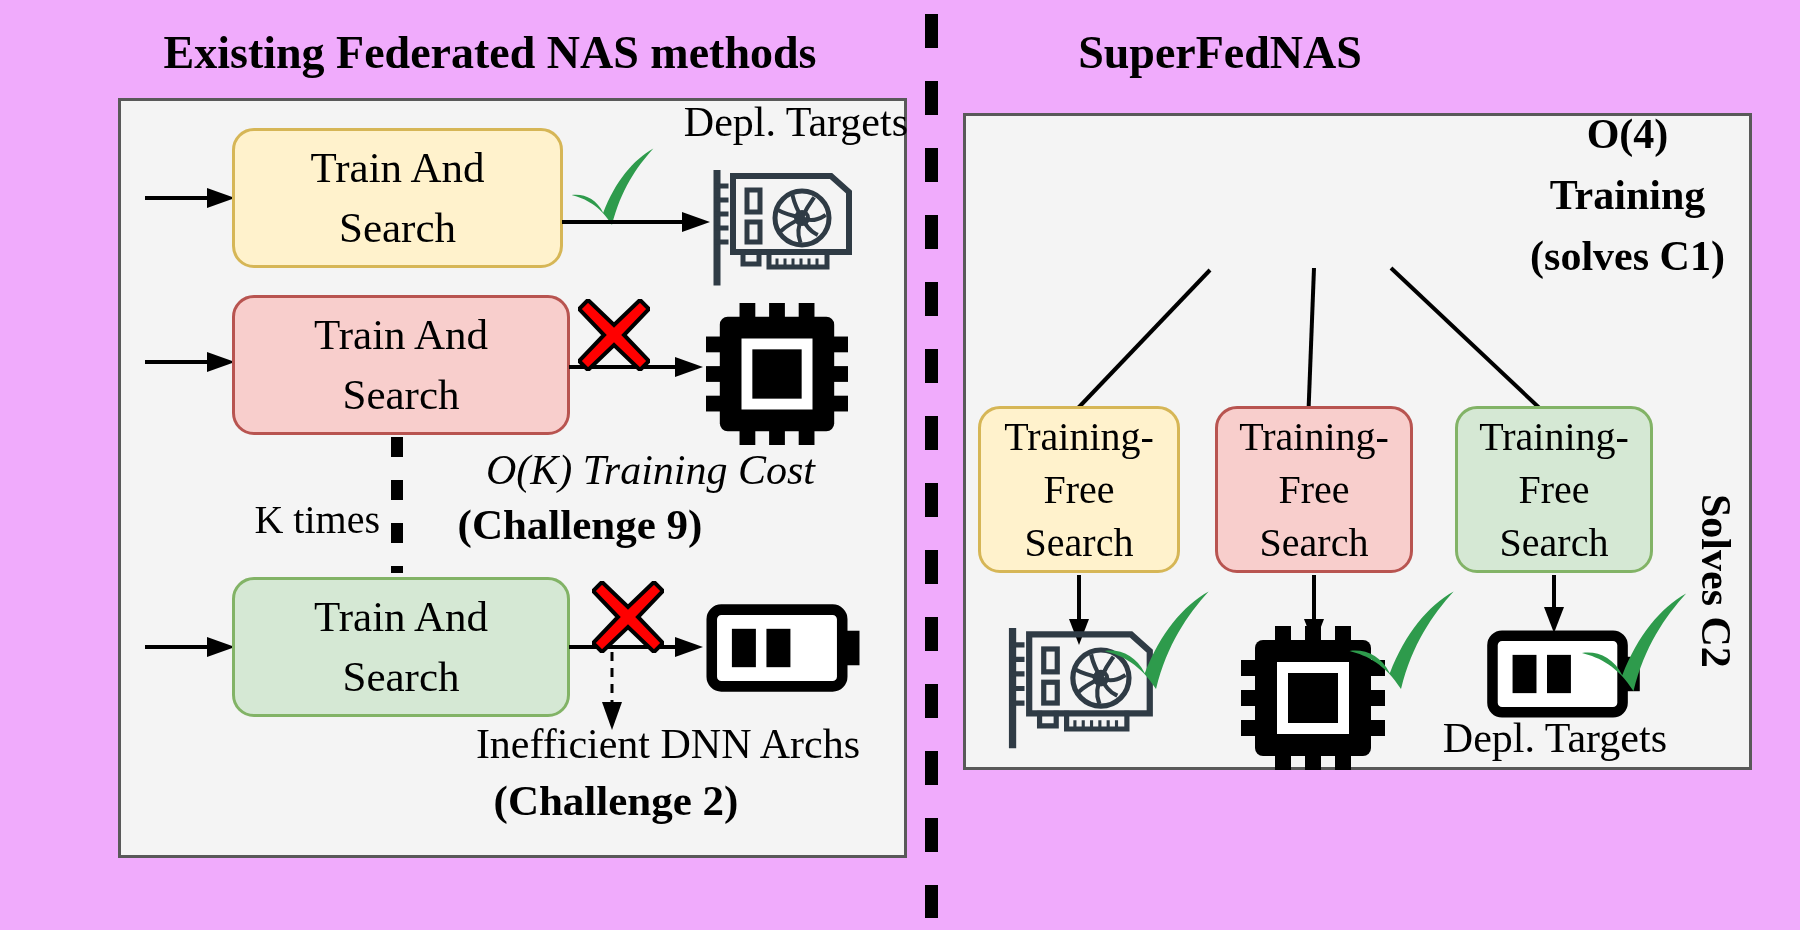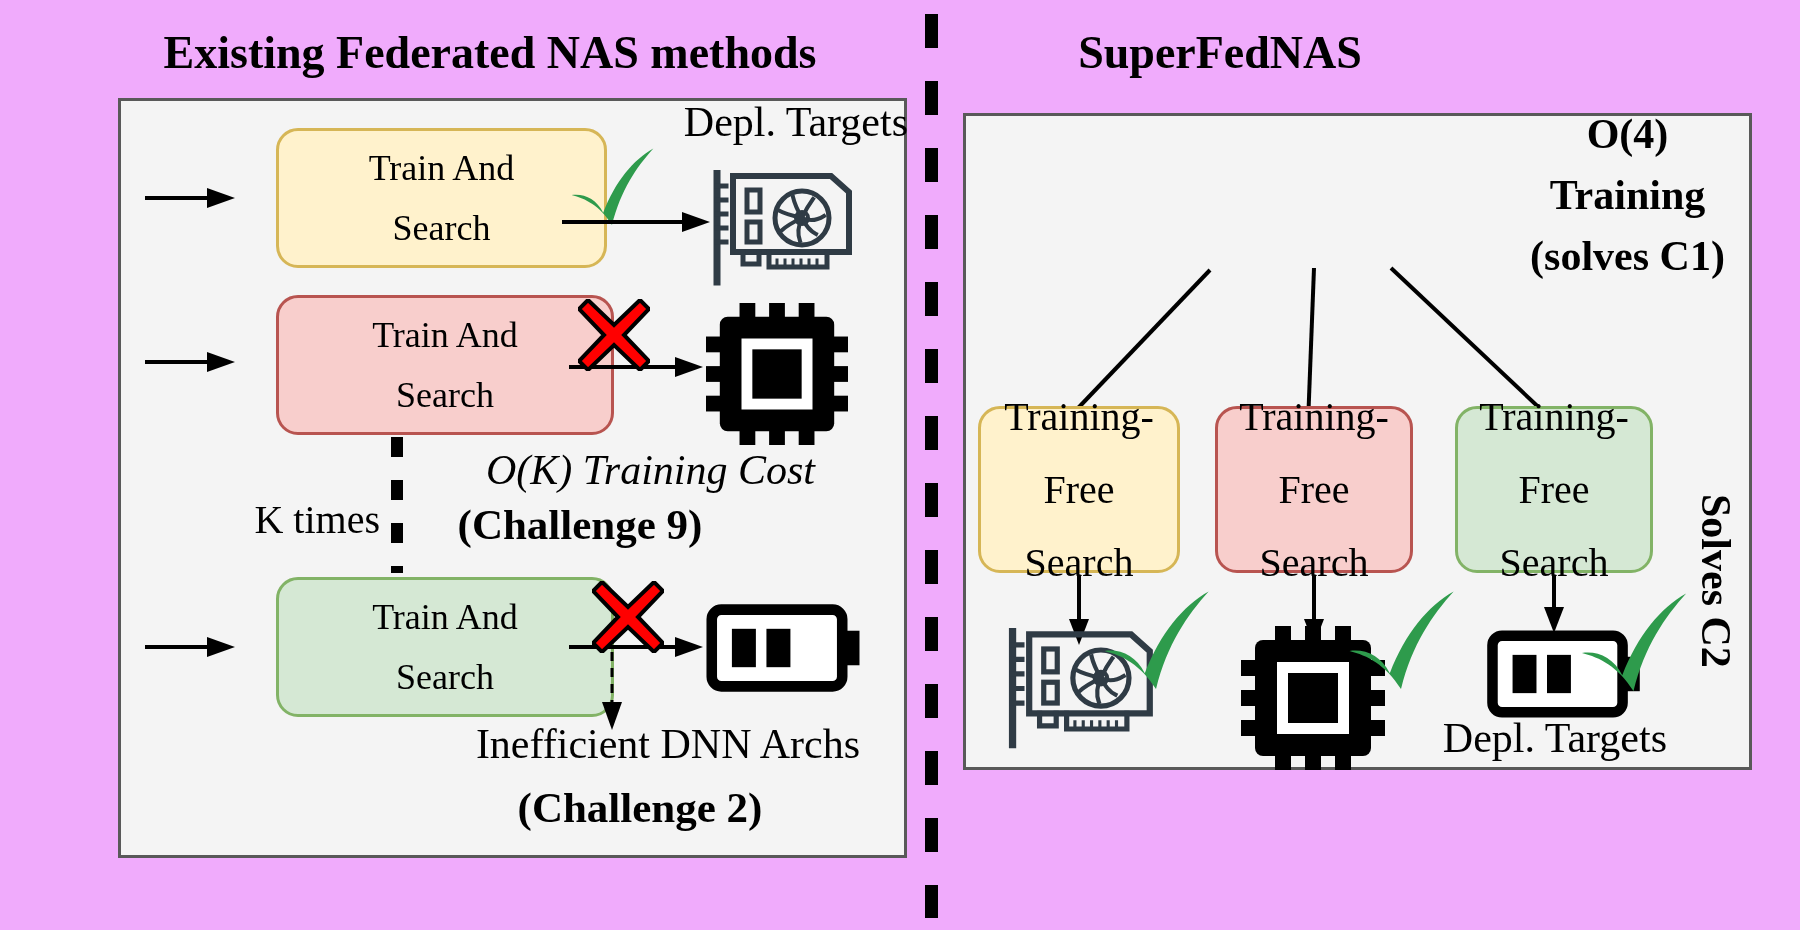--- a/index.html
+++ b/index.html
@@ -8,22 +8,22 @@
   .abs{position:absolute;}
   .panel{background:#F4F4F4;border:3px solid #595959;}
   .ptitle{font-weight:bold;font-size:46px;text-align:center;white-space:nowrap;}
   .nodebox{border-radius:22px;border:3px solid;display:flex;flex-direction:column;
            align-items:center;justify-content:center;text-align:center;}
   .nodebox .ln{display:block;}
   .yellow{background:#FFF2CC;border-color:#D6B656;}
   .red{background:#F8CECC;border-color:#B85450;}
   .green{background:#D5E8D4;border-color:#82B366;}
   .blue{background:#DAE8FC;border-color:#6C8EBF;}
-  .ts-box{font-size:36px;line-height:60px;margin-left:44px;}
-  .tfs-box{font-size:40px;line-height:53px;gap:20px;}
+  .ts-box{font-size:43px;line-height:60px;}
+  .tfs-box{font-size:40px;line-height:53px;}
   .lbl{font-size:42px;text-align:right;white-space:nowrap;}
   .lbl-b{font-size:43px;font-weight:bold;text-align:center;white-space:nowrap;}
   .divider{background:repeating-linear-gradient(to bottom,#000 0 34px,transparent 34px 67px);}
   .dotline{background:repeating-linear-gradient(to bottom,#000 0 20px,transparent 20px 43px);}
   .vert{writing-mode:vertical-rl;font-weight:bold;font-size:42px;white-space:nowrap;}
   svg{display:block;}
 </style>
 </head>
 <body>
 
@@ -141,21 +141,21 @@
       <use href="#sym-cross"></use>
     </svg>
   <svg class="abs" style="left:706px;top:600px;" width="165" height="96" viewBox="0 0 172 92">
       <use href="#sym-battery"></use>
     </svg>
   <svg class="abs" style="left:598px;top:652px;" width="28" height="78">
     <line x1="14" y1="0" x2="14" y2="52" stroke="#000" stroke-width="3" stroke-dasharray="9 7"></line>
       <polygon points="14,78 4,50 24,50"></polygon>
   </svg>
   <div class="abs lbl" style="left:380px;top:720px;width:480px;">Inefficient DNN Archs</div>
-  <div class="abs lbl-b" style="left:448px;top:776px;width:384px;margin-top:7px;">(Challenge 2)</div>
+  <div class="abs lbl-b" style="left:424px;top:776px;width:384px;">(Challenge 2)</div>
 
   <div class="abs divider" style="left:925px;top:14px;width:13px;height:904px;"></div>
 
   <div class="abs ptitle" style="left:1020px;top:26px;width:400px;">SuperFedNAS</div>
 
   <div class="abs panel" style="left:963px;top:113px;width:783px;height:651px;"></div>
 
 
   <div class="abs" style="left:1505px;top:104px;width:245px;text-align:center;font-weight:bold;font-size:42px;line-height:61px;">
     <div>O(4)</div>

